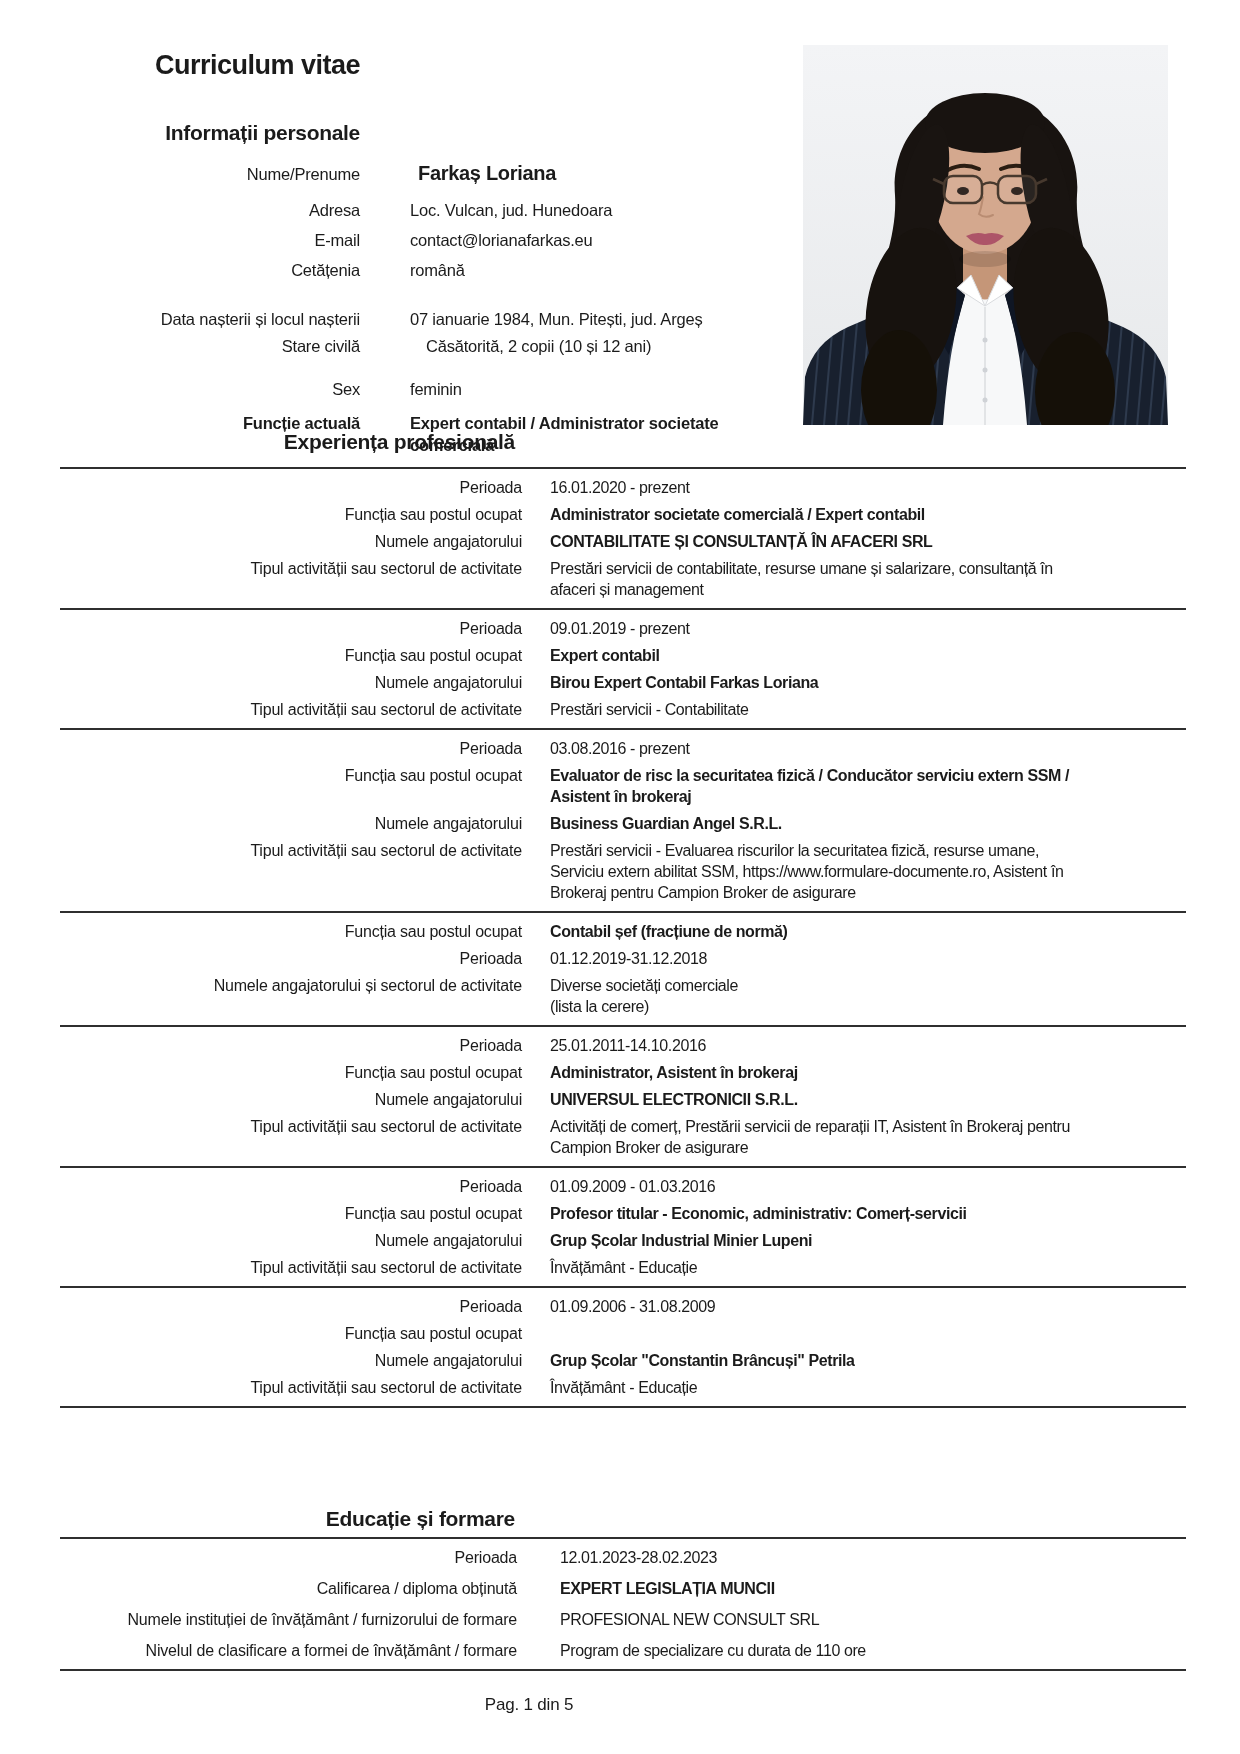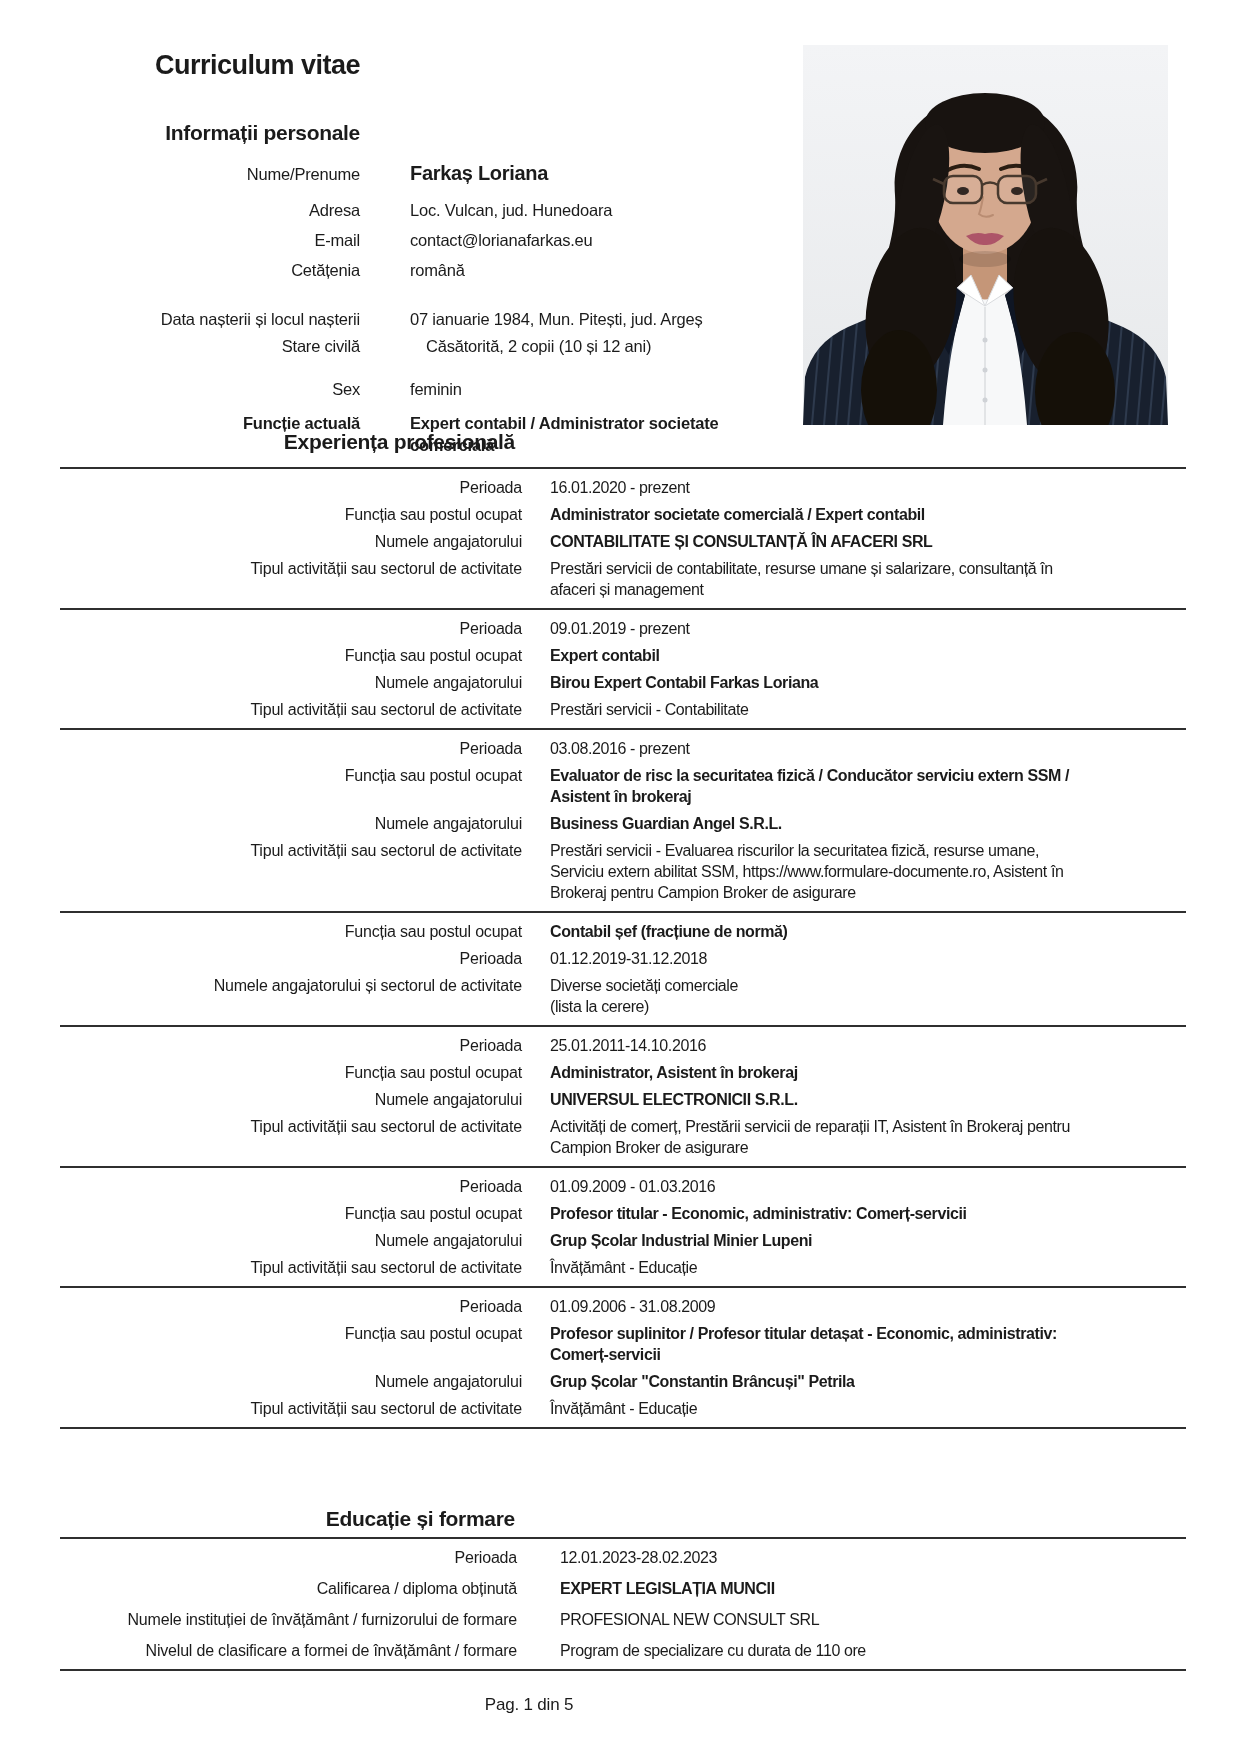--- a/index.html
+++ b/index.html
@@ -31,21 +31,21 @@
   .lbl{flex:none;text-align:right;font-size:16px;line-height:21px;}
   .val{flex:none;font-size:16px;line-height:21px;white-space:pre-line;}
   .bold{font-weight:bold;}
   .val .suffix{font-weight:700;text-align:right;}
 
   
   .sec-personal .lbl{width:300px;font-size:16.5px;line-height:22px;}
   .sec-personal .val{margin-left:50px;width:390px;font-size:16.5px;line-height:22px;}
   .sec-personal .val.name-val{font-size:20px;line-height:26px;letter-spacing:-0.3px;}
   .sec-personal .rows .row{margin-top:8px;}
-  .sec-personal .rows .row:nth-child(1){margin-top:14px;}
+  .sec-personal .rows .row:nth-child(1){margin-top:14px;gap:8px;}
   .sec-personal .rows .row:nth-child(2){margin-top:13px;}
   .sec-personal .rows .row:nth-child(3){}
   .sec-personal .rows .row:nth-child(4){margin-top:8px;}
   .sec-personal .rows .row:nth-child(5){margin-top:27px;}
   .sec-personal .rows .row:nth-child(6){margin-top:5px;gap:16px;}
   .sec-personal .rows .row:nth-child(7){margin-top:21px;}
   .sec-personal .rows .row:nth-child(8){margin-top:12px;}
 
   
   .sec-exp .lbl{width:462px;}
@@ -270,22 +270,20 @@
     <div class="val">Învățământ - Educație</div>
   </div>
       </div>
       <div class="entry">
         <div class="row">
     <div class="lbl">Perioada</div>
     <div class="val">01.09.2006 - 31.08.2009</div>
   </div>
         <div class="row">
     <div class="lbl">Funcția sau postul ocupat</div>
-    <div class="val bold">Profesor suplinitor / Profesor titular detașat - Economic, administrativ:
-Comerț-servicii</div>
   </div>
         <div class="row">
     <div class="lbl">Numele angajatorului</div>
     <div class="val bold">Grup Școlar "Constantin Brâncuși" Petrila</div>
   </div>
         <div class="row">
     <div class="lbl">Tipul activității sau sectorul de activitate</div>
     <div class="val">Învățământ - Educație</div>
   </div>
       </div>

